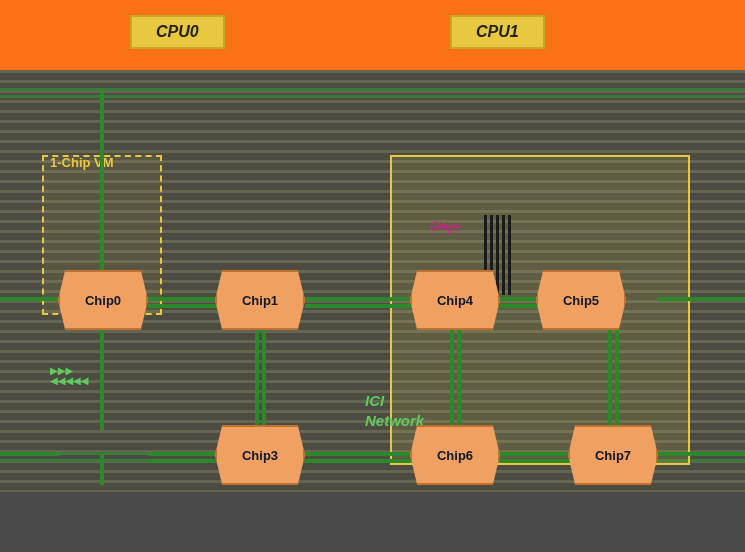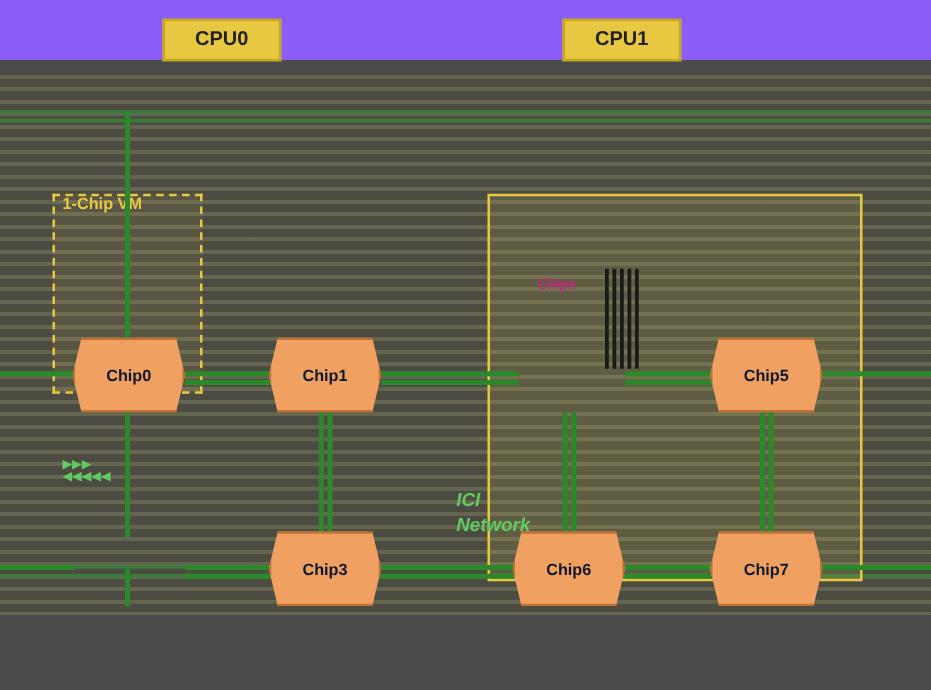--- a/index.html
+++ b/index.html
@@ -25,23 +25,24 @@
     }
 
     .cpu0-label { left: 130px; }
     .cpu1-label { left: 450px; }
 
     
     .top-bar {
       position: absolute;
       top: 0;
       left: 0; right: 0;
-      height: 48px;
-      background: #8b5cf6;
+      height: 70px;
+      background: #f97316;
       z-index: 10;
+      font-style: italic;
     }
 
     
     .bottom-bar {
       position: absolute;
       bottom: 0;
       left: 0; right: 0;
       height: 60px;
       background: #4a4a4a;
       z-index: 10;
@@ -110,21 +111,21 @@
       width: 90px;
       height: 60px;
     }
 
     
     .chip0 { top: 210px; left: 58px; }
     .chip1 { top: 210px; left: 215px; }
     .chip2 { top: 365px; left: 58px; }
     .chip3 { top: 365px; left: 215px; }
     .chip4 { top: 210px; left: 410px; }
-    .chip5 { top: 210px; left: 568px; text-align: right; }
+    .chip5 { top: 210px; left: 536px; text-align: right; }
     .chip6 { top: 365px; left: 410px; }
     .chip7 { top: 365px; left: 568px; }
 
     
     .ici-label {
       position: absolute;
       top: 295px;
       left: 365px;
       color: #60cc60;
       font-style: italic;
@@ -246,19 +247,20 @@
     <div class="interchip-line"></div>
     <div class="interchip-line"></div>
     <div class="interchip-line"></div>
     <div class="interchip-line"></div>
     <div class="interchip-line"></div>
   </div>
 
   <div class="chip chip0">Chip0</div>
   <div class="chip chip1">Chip1</div>
   <div class="chip chip3">Chip3</div>
+  <div class="chip chip4">Chip4</div>
   <div class="chip chip5">Chip5</div>
   <div class="chip chip6">Chip6</div>
   <div class="chip chip7">Chip7</div>
 
 </div>
 
 <div class="bottom-bar"></div>
 
 </body></html>

